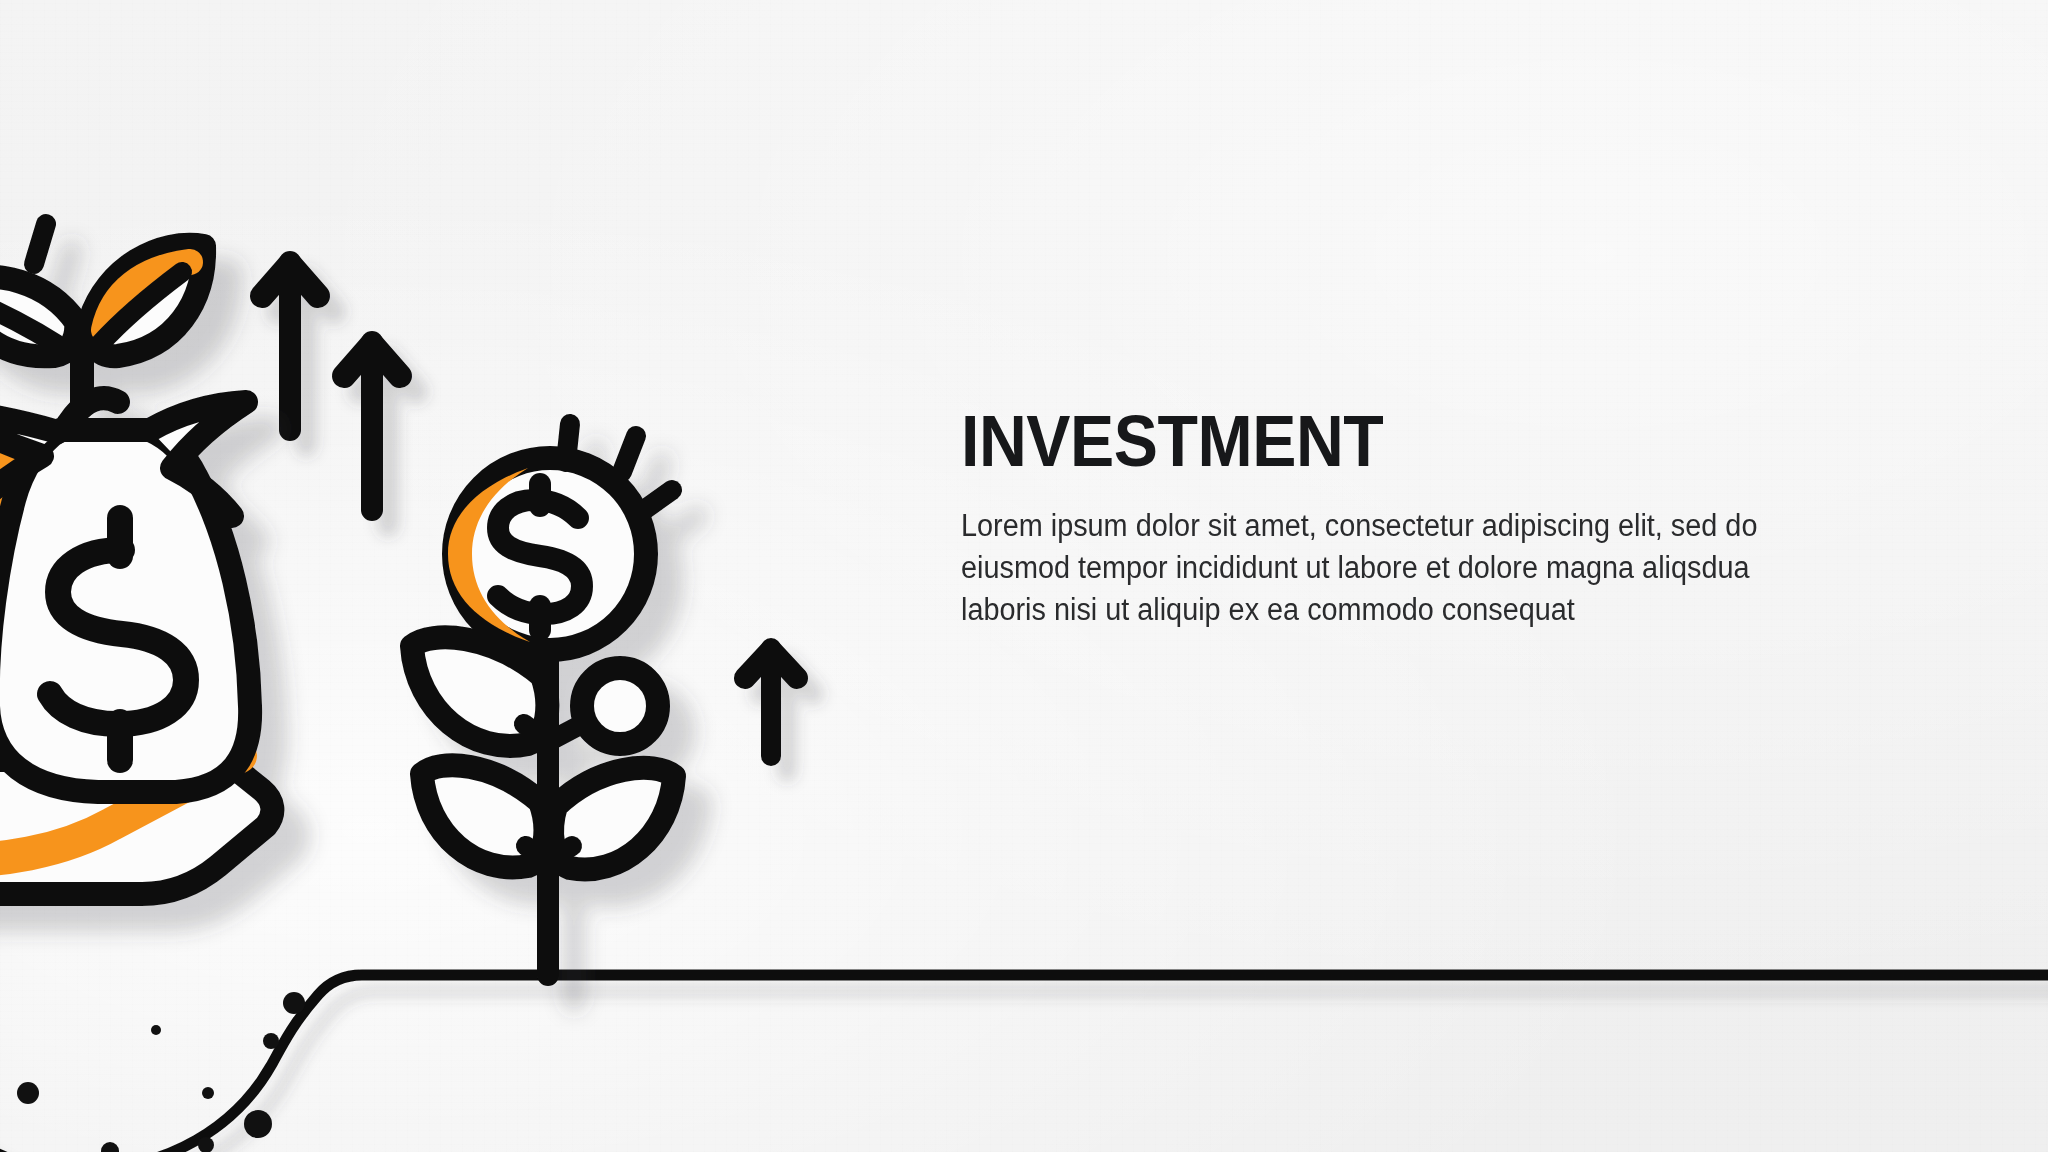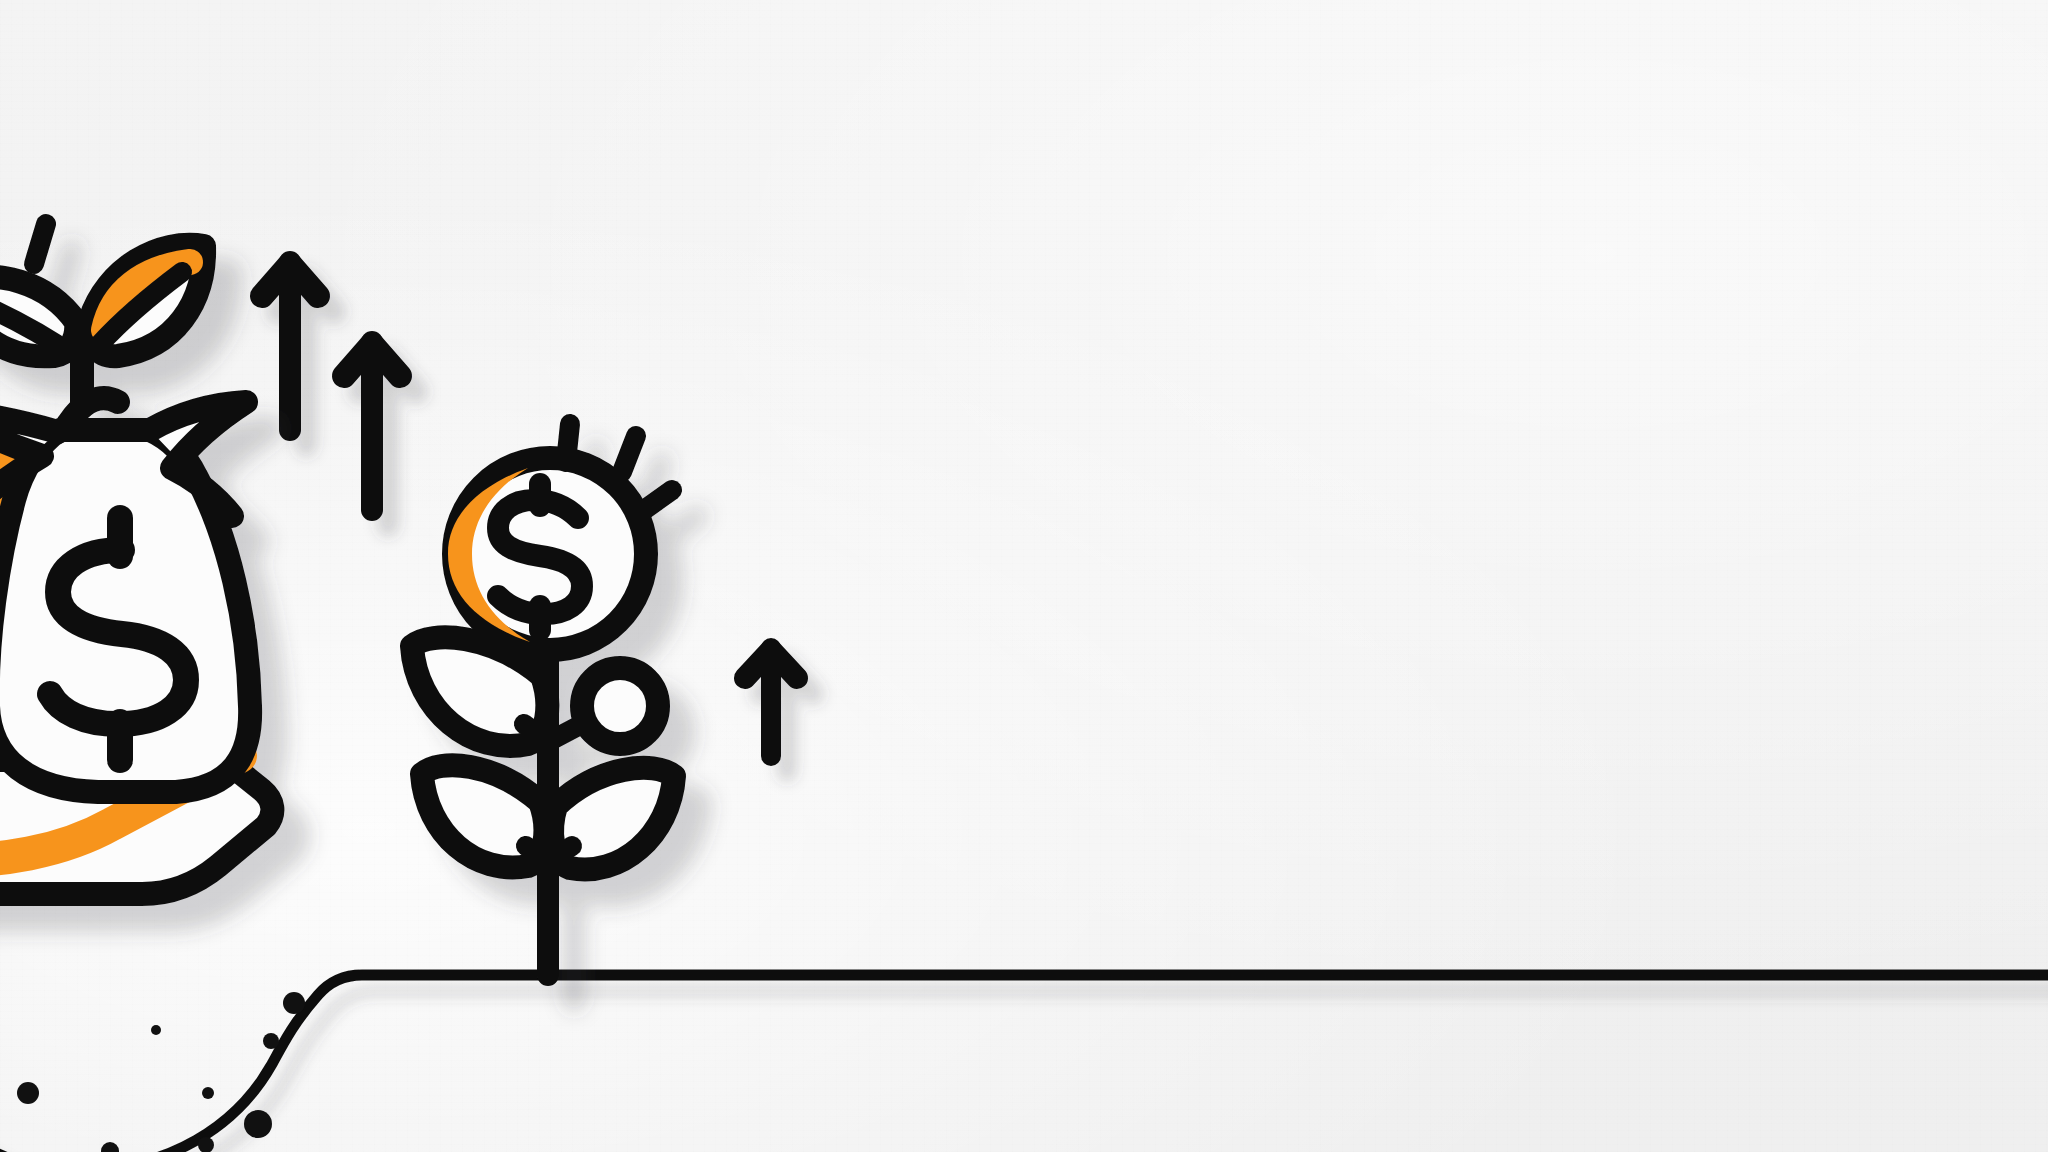--- a/index.html
+++ b/index.html
@@ -253,14 +253,22 @@
       </g>
 
       <g stroke="#111111" stroke-width="20" stroke-linecap="round" fill="none">
         <path d="M 570 424 L 566 462"></path>
         <path d="M 636 436 L 622 472"></path>
         <path d="M 672 490 L 644 510"></path>
       </g>
     </g>
   </svg>
 
+  <div id="copy">
+    <h1 id="title">INVESTMENT</h1>
+    <div id="body-copy">
+      <span class="ln">Lorem ipsum dolor sit amet, consectetur adipiscing elit, sed do</span>
+      <span class="ln">eiusmod tempor incididunt ut labore et dolore magna aliqsdua</span>
+      <span class="ln">laboris nisi ut aliquip ex ea commodo consequat</span>
+    </div>
+  </div>
 
 </div>
 
 </body></html>

